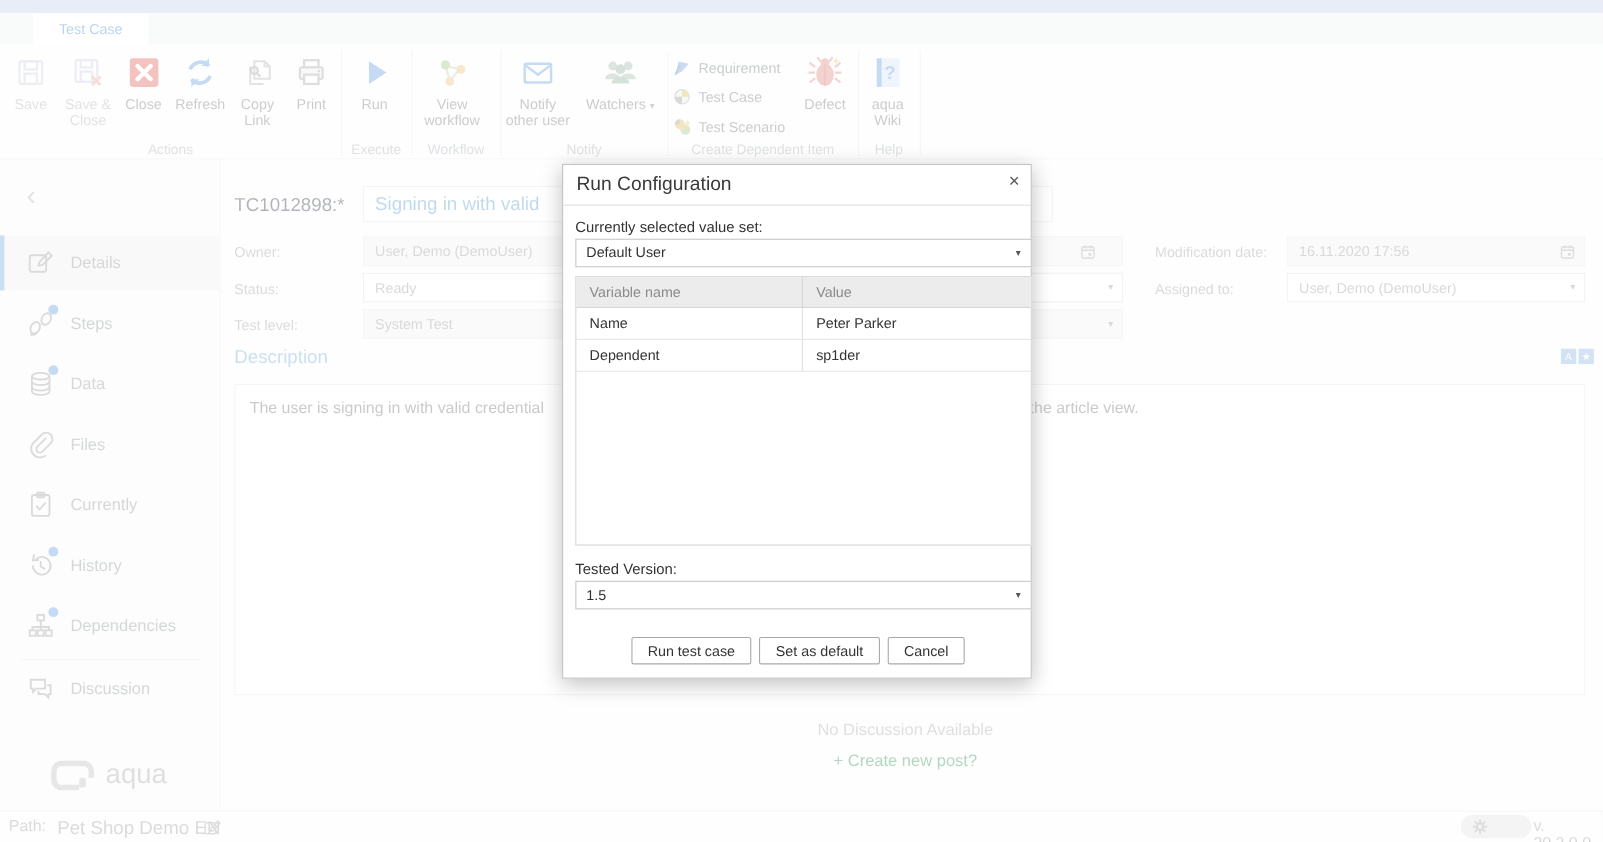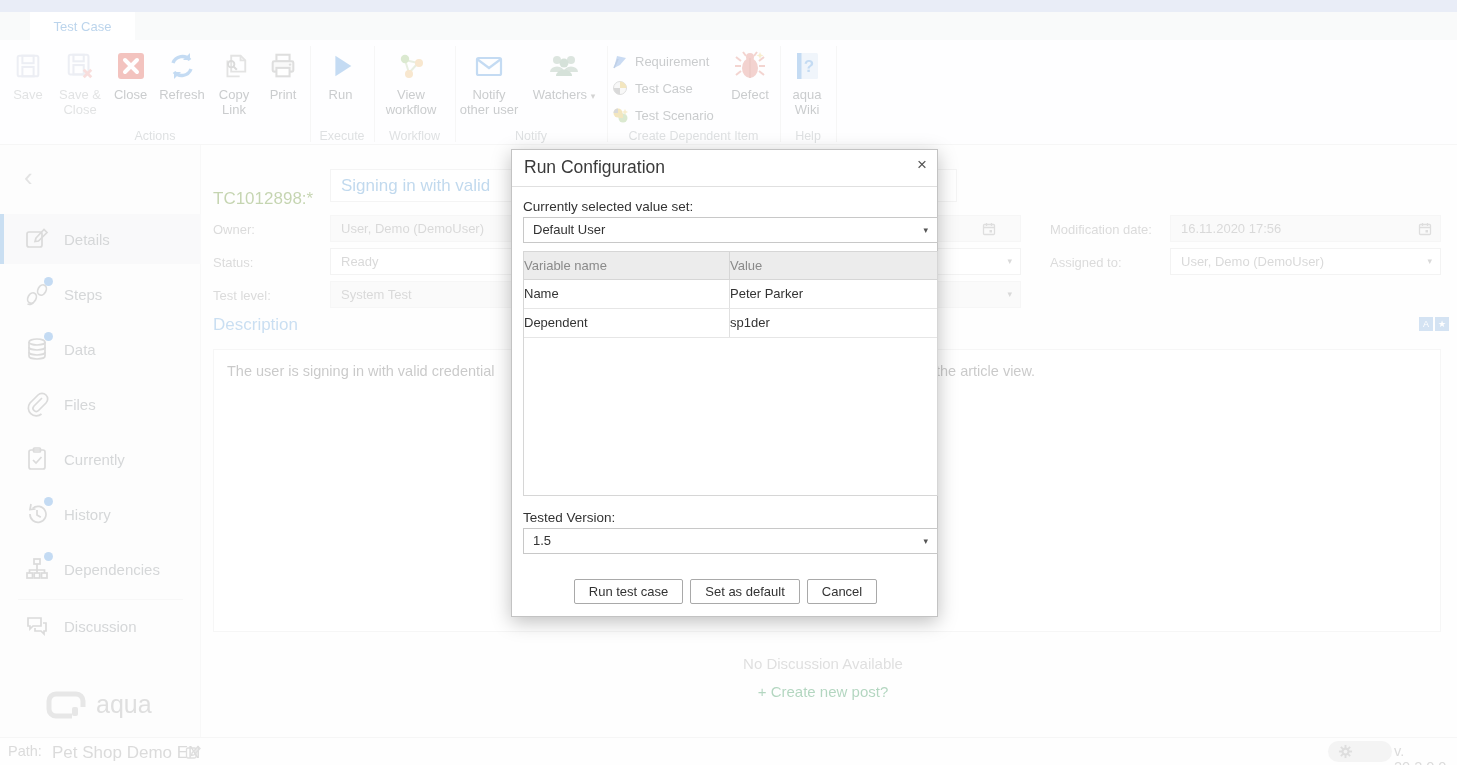--- a/index.html
+++ b/index.html
@@ -33,21 +33,21 @@
   .selbar { position:absolute; left:0; top:0; width:4px; height:50px; background:#5b9bd5; }
   .sic { position:relative; margin-left:24px; width:26px; height:26px; flex:none; }
   .slab { font-size:15px; color:#7d8287; margin-left:14px; }
   .badge { position:absolute; right:-3px; top:-4px; width:9px; height:9px; border-radius:50%; background:#4a90d9; }
   .sdivider { position:absolute; left:18px; width:165px; height:1px; background:#e5e5e5; }
   #logo { position:absolute; left:46px; top:545px; display:flex; align-items:center; gap:10px; }
   #logo .ltxt { font-size:25px; color:#9b9b9b; }
 
   
   #content { left:201px; top:145px; width:1256px; height:592px; background:#fcfcfc; }
-  .fid { position:absolute; left:12px; top:44px; font-size:17px; color:#4d7c0f; }
+  .fid { position:absolute; left:12px; top:32px; font-size:17px; color:#0f172a; }
   .ftitle { position:absolute; left:129px; top:24px; width:627px; height:33px; background:#fff; border:1px solid #dcdcdc;
     font-size:17px; color:#3f8ac9; line-height:31px; padding-left:10px; white-space:nowrap; overflow:hidden; }
   .flabel { position:absolute; font-size:13px; color:#8f8f8f; }
   .fbox { position:absolute; height:27px; font-size:13px; color:#8a8a8a; line-height:25px; padding-left:10px; white-space:nowrap; overflow:hidden; }
   .fbox.gray { background:#efefef; border:1px solid #e3e3e3; }
   .fbox.white { background:#fff; border:1px solid #d8d8d8; }
   .fbox .bcaret { position:absolute; right:8px; top:0; font-size:9px; color:#888; }
   .fbox .bcal { position:absolute; right:8px; top:6px; }
   .desc-h { position:absolute; left:12px; top:170px; font-size:17px; color:#5b9bd5; }
   .mini-ic { position:absolute; top:172px; width:14px; height:14px; background:#7aa7d9; color:#fff; font-size:9px;
@@ -72,21 +72,21 @@
   .m-head { position:relative; height:37px; border-bottom:1px solid #e0e0e0; }
   .m-title { position:absolute; left:12px; top:7px; font-size:17.5px; color:#3a3a3a; }
   .m-close { position:absolute; right:10px; top:5px; font-size:17px; color:#555; cursor:pointer; }
   .m-label { position:absolute; left:11px; font-size:13.5px; color:#333; }
   .m-select { position:absolute; left:11px; width:415px; height:26px; background:#fff; border:1px solid #c8c8c8;
     font-size:13px; color:#333; line-height:24px; padding-left:9px; cursor:pointer; }
   .m-select .bcaret { position:absolute; right:9px; top:0; font-size:9px; color:#555; }
   .m-table { position:absolute; left:11px; top:101px; width:415px; height:245px; border:1px solid #d6d6d6; background:#fff; }
   .m-trow { display:flex; height:29px; border-bottom:1px solid #e6e6e6; }
   .m-trow.hdr { height:28px; background:#ececec; border-bottom:1px solid #d6d6d6; }
-  .m-td { font-size:13px; color:#333; line-height:28px; }
+  .m-td { font-size:13px; color:#333; line-height:28px; padding-left:12px; }
   .m-trow.hdr .m-td { color:#8a8a8a; }
   .m-td.c1 { width:206px; border-right:1px solid #e0e0e0; }
   .m-trow.hdr .m-td.c1 { border-right:1px solid #d6d6d6; }
   .m-td.c2 { flex:1; }
   .m-btns { position:absolute; left:0; bottom:12px; width:427px; display:flex; justify-content:center; gap:7px; }
   .m-btn { height:25px; padding:0 14px; background:#fff; border:1px solid #a9a9a9; border-radius:2px;
     font-size:13px; color:#333; line-height:23px; cursor:pointer; }
   svg { display:block; }
 </style>
 </head>

